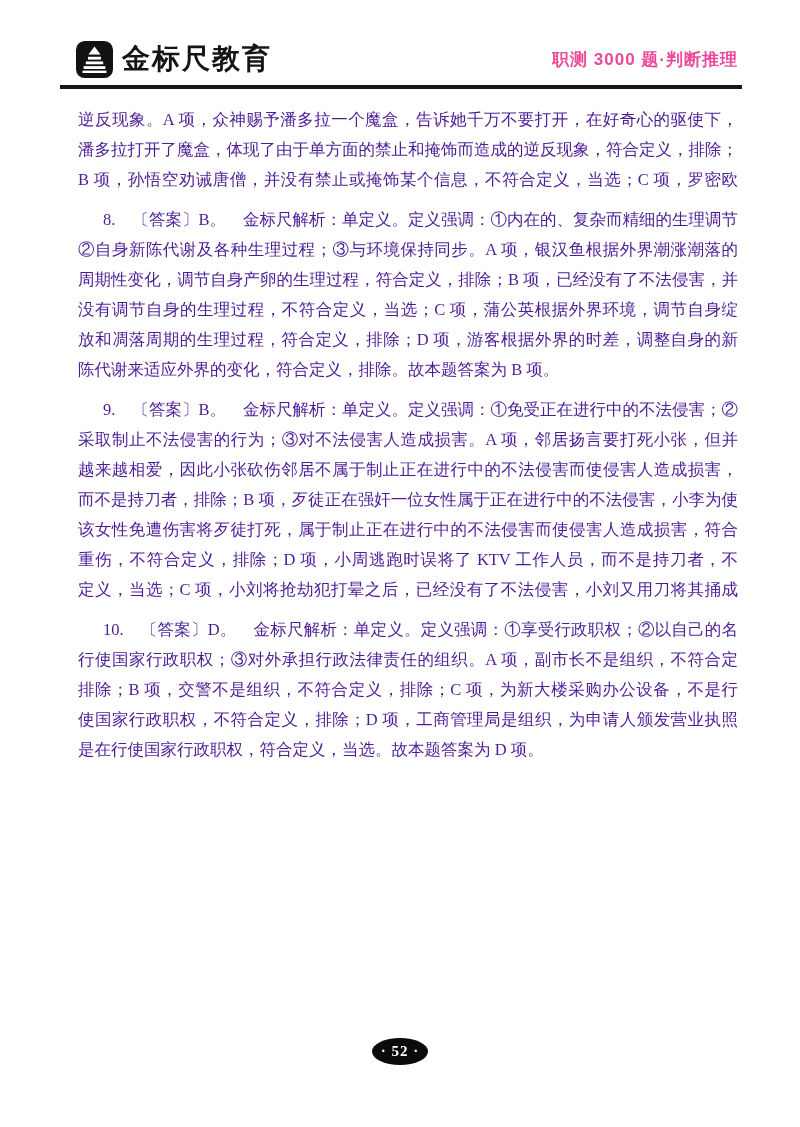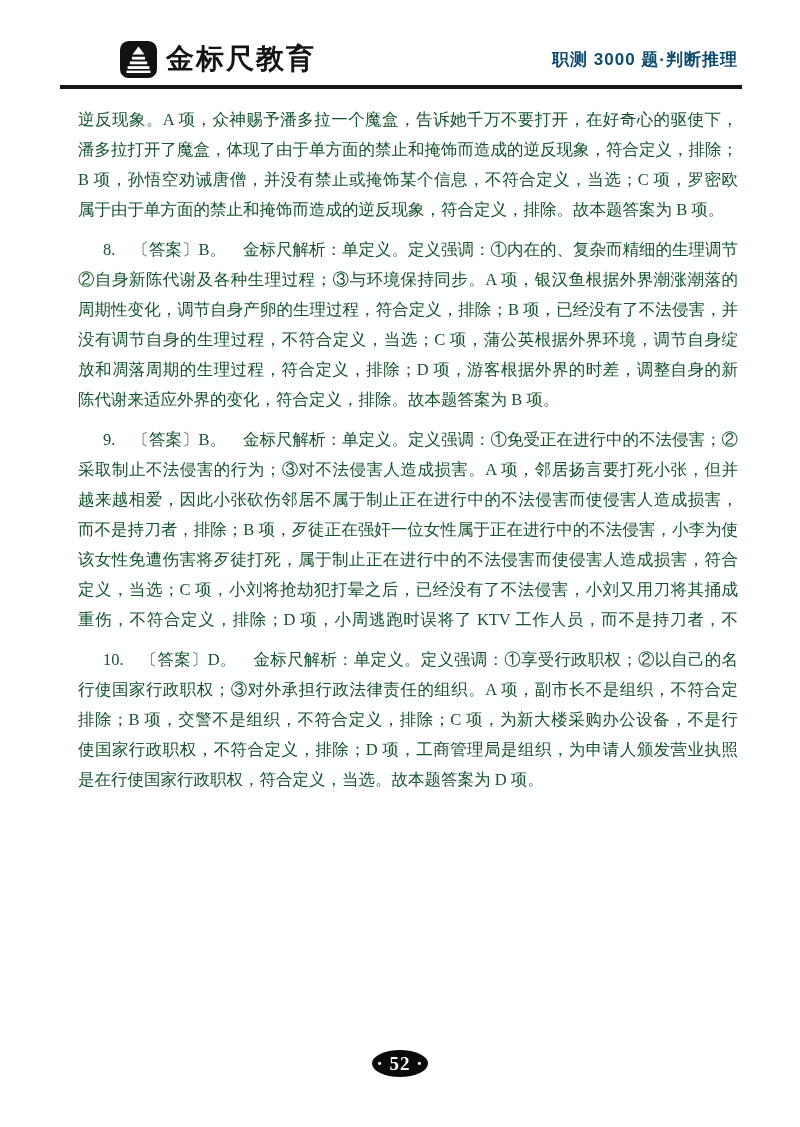--- a/index.html
+++ b/index.html
@@ -16,78 +16,78 @@
     overflow: hidden;
   }
 
   
   .header {
     display: flex;
     justify-content: space-between;
     align-items: center;
     padding: 40px 62px 0 76px;
   }
-  .brand { display: flex; align-items: center; gap: 9px; margin-left: 44px; }
+  .brand { display: flex; align-items: center; gap: 9px; }
   .brand-logo { width: 37px; height: 37px; display: block; }
   .brand-name {
     font-family: "Liberation Sans", sans-serif;
     font-weight: bold;
     font-size: 28px;
     letter-spacing: 2px;
     color: #141414;
     white-space: nowrap;
   }
   .edition {
     font-family: "Liberation Sans", sans-serif;
     font-weight: bold;
     font-size: 17px;
-    color: #0c4a6e;
+    color: #ec4899;
     white-space: nowrap;
     letter-spacing: 1px;
   }
   .rule {
     height: 4px;
     background: #161616;
     margin: 7px 58px 0 60px;
   }
 
   
   .content {
     margin: 16px 62px 0 78px;
     font-size: 16.5px;
     line-height: 30px;
-    color: #14532d;
+    color: #4c1d95;
   }
   .paragraph { margin: 0 0 10px 0; }
   .line {
     height: 30px;
     overflow: hidden;
     text-align: justify;
     text-align-last: justify;
     white-space: normal;
   }
   .line.last { text-align-last: left; }
   .line.first-indent { text-indent: 25px; }
   .seg-bold { font-weight: normal; margin-left: 17px; }
 
   
   .footer-page {
     position: absolute;
     left: 50%;
-    bottom: 50px;
+    bottom: 62px;
     transform: translateX(-50%);
     width: 56px;
     height: 27px;
     background: #0b0b0b;
     border-radius: 50%;
     color: #ffffff;
     display: flex;
     align-items: center;
     justify-content: center;
-    font-size: 19px;
+    font-size: 15px;
     font-weight: bold;
     font-family: "Liberation Serif", serif;
     letter-spacing: 1px;
   }
 </style>
 </head>
 <body>
 
 <div class="page">
 
@@ -107,38 +107,37 @@
     <span class="edition">职测 3000 题·判断推理</span>
   </div>
 
   <div class="rule"></div>
 
   <div class="content">
       <div class="paragraph">
         <div class="line"><span>逆反现象。A 项，众神赐予潘多拉一个魔盒，告诉她千万不要打开，在好奇心的驱使下，</span></div>
         <div class="line"><span>潘多拉打开了魔盒，体现了由于单方面的禁止和掩饰而造成的逆反现象，符合定义，排除；</span></div>
         <div class="line"><span>B 项，孙悟空劝诫唐僧，并没有禁止或掩饰某个信息，不符合定义，当选；C 项，罗密欧</span></div>
-        <div class="line last"><span>属于由于单方面的禁止和掩饰而造成的逆反现象，符合定义，排除。故本题答案为 B 项。</span></div>
       </div>
       <div class="paragraph">
         <div class="line first-indent"><span>8.</span><span class="seg-bold">〔答案〕</span><span>B。</span><span class="seg-bold">金标尺解析：</span><span>单定义。定义强调：①内在的、复杂而精细的生理调节系统；</span></div>
         <div class="line"><span>②自身新陈代谢及各种生理过程；③与环境保持同步。A 项，银汉鱼根据外界潮涨潮落的</span></div>
         <div class="line"><span>周期性变化，调节自身产卵的生理过程，符合定义，排除；B 项，已经没有了不法侵害，并</span></div>
         <div class="line"><span>没有调节自身的生理过程，不符合定义，当选；C 项，蒲公英根据外界环境，调节自身绽</span></div>
         <div class="line"><span>放和凋落周期的生理过程，符合定义，排除；D 项，游客根据外界的时差，调整自身的新</span></div>
         <div class="line last"><span>陈代谢来适应外界的变化，符合定义，排除。故本题答案为 B 项。</span></div>
       </div>
       <div class="paragraph">
         <div class="line first-indent"><span>9.</span><span class="seg-bold">〔答案〕</span><span>B。</span><span class="seg-bold">金标尺解析：</span><span>单定义。定义强调：①免受正在进行中的不法侵害；②</span></div>
         <div class="line"><span>采取制止不法侵害的行为；③对不法侵害人造成损害。A 项，邻居扬言要打死小张，但并</span></div>
         <div class="line"><span>越来越相爱，因此小张砍伤邻居不属于制止正在进行中的不法侵害而使侵害人造成损害，</span></div>
         <div class="line"><span>而不是持刀者，排除；B 项，歹徒正在强奸一位女性属于正在进行中的不法侵害，小李为使</span></div>
         <div class="line"><span>该女性免遭伤害将歹徒打死，属于制止正在进行中的不法侵害而使侵害人造成损害，符合</span></div>
+        <div class="line"><span>重伤，不符合定义，排除；D 项，小周逃跑时误将了 KTV 工作人员，而不是持刀者，不</span></div>
         <div class="line"><span>定义，当选；C 项，小刘将抢劫犯打晕之后，已经没有了不法侵害，小刘又用刀将其捅成</span></div>
-        <div class="line"><span>重伤，不符合定义，排除；D 项，小周逃跑时误将了 KTV 工作人员，而不是持刀者，不</span></div>
       </div>
       <div class="paragraph">
         <div class="line first-indent"><span>10.</span><span class="seg-bold">〔答案〕</span><span>D。</span><span class="seg-bold">金标尺解析：</span><span>单定义。定义强调：①享受行政职权；②以自己的名义</span></div>
         <div class="line"><span>行使国家行政职权；③对外承担行政法律责任的组织。A 项，副市长不是组织，不符合定义，</span></div>
         <div class="line"><span>排除；B 项，交警不是组织，不符合定义，排除；C 项，为新大楼采购办公设备，不是行</span></div>
         <div class="line"><span>使国家行政职权，不符合定义，排除；D 项，工商管理局是组织，为申请人颁发营业执照</span></div>
         <div class="line last"><span>是在行使国家行政职权，符合定义，当选。故本题答案为 D 项。</span></div>
       </div>
     </div>
 

